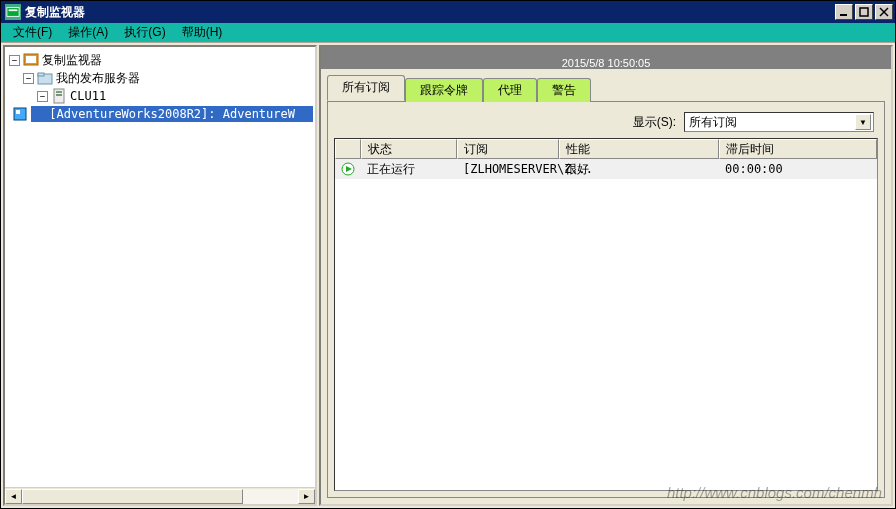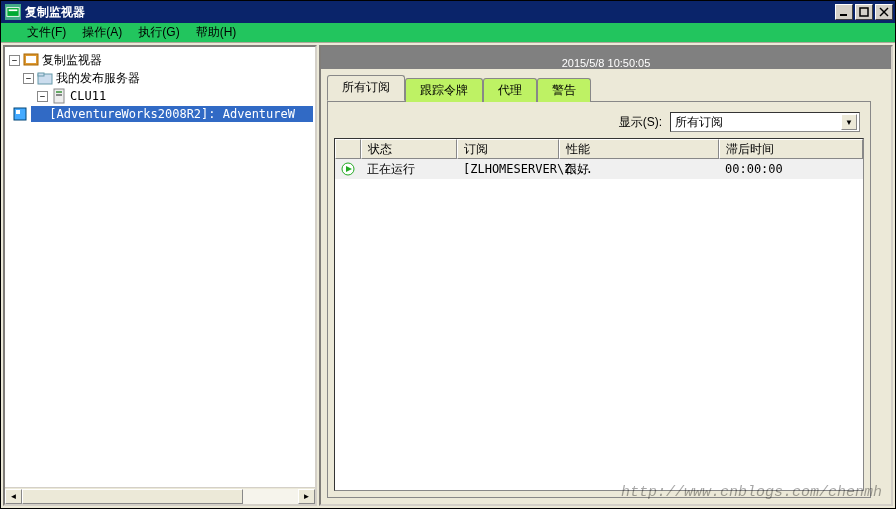--- a/index.html
+++ b/index.html
@@ -31,25 +31,25 @@
   border: 1px solid #fff;
   border-right-color: #404040;
   border-bottom-color: #404040;
   display: flex; align-items: center; justify-content: center;
   font-family: Arial; font-size: 10px; font-weight: bold;
   color: #000;
   cursor: pointer;
 }
 
 .menubar {
-  background: #22c55e;
+  background: #14b8a6;
   height: 20px;
   display: flex;
   align-items: center;
-  padding: 0 18px;
+  padding: 0 4px;
   border-bottom: 1px solid #aca899;
 }
 .menu-item { padding: 2px 8px; cursor: pointer; }
 
 .content {
   display: flex;
   height: calc(100% - 22px - 20px);
   background: #ece9d8;
 }
 .left-pane {
@@ -154,21 +154,21 @@
 .tab.active {
   background: #ece9d8;
   border-bottom: 1px solid #ece9d8;
   z-index: 2;
   top: 0;
   padding-bottom: 4px;
 }
 .tab-panel {
   flex: 1;
   border: 1px solid #888;
-  margin: 0 20px 6px 6px;
+  margin: 0 6px 6px 6px;
   background: #ece9d8;
   display: flex;
   flex-direction: column;
 }
 .filter-row {
   display: flex;
   align-items: center;
   justify-content: flex-end;
   padding: 10px 10px 6px 10px;
   gap: 8px;
@@ -228,21 +228,21 @@
 .col4 { flex: 1; }
 .row-icon {
   width: 16px; height: 16px;
   display:flex;align-items:center;justify-content:center;
 }
 .watermark {
   position: absolute;
   right: 14px;
   bottom: 8px;
   color: rgba(0,0,0,0.35);
-  font-family: Liberation Mono, monospace;
+  font-family: Liberation Sans, sans-serif;
   font-style: italic;
   font-size: 15px;
   pointer-events: none;
 }
 </style>
 </head>
 <body>
 
 <div class="titlebar">
   <span class="icon">

